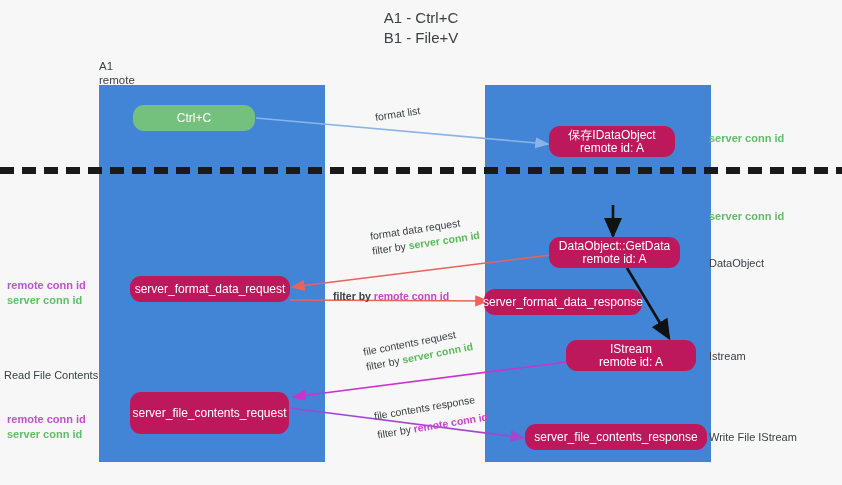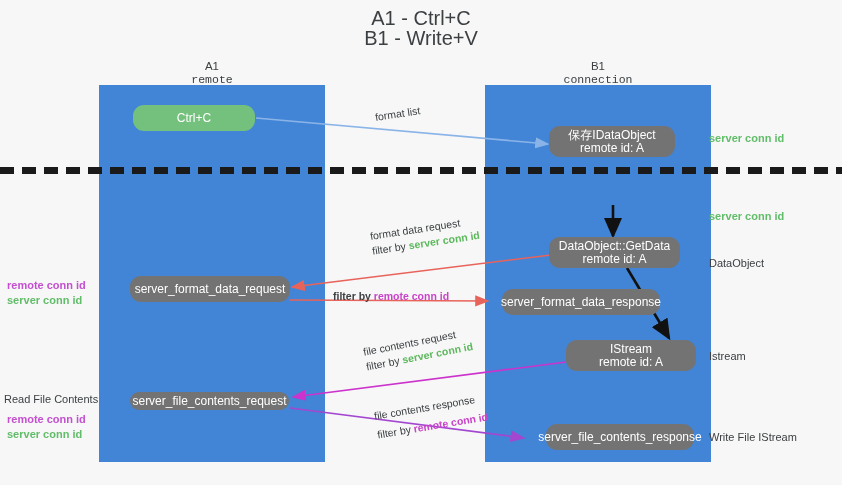--- a/index.html
+++ b/index.html
@@ -28,55 +28,55 @@
   }
   .lane {
     position: absolute;
     background: #4285d6;
   }
   .lane-a { left: 99px;  top: 85px; width: 226px; height: 377px; }
   .lane-b { left: 485px; top: 85px; width: 226px; height: 377px; }
 
   .lane-head {
     position: absolute;
-    text-align: center;
+    text-align: left;
     font-size: 11.5px;
     color: #3c4043;
     line-height: 14px;
     width: 226px;
   }
   .lane-head .l1 { display: block; }
-  .lane-head .l2 { display: block; font-family: Liberation Mono, monospace; }
+  .lane-head .l2 { display: block; }
 
   .title {
     position: absolute;
     left: 0; top: 8px;
     width: 842px;
     text-align: center;
-    font-size: 20px;
+    font-size: 15px;
     color: #3c4043;
     line-height: 20px;
   }
   .title span { display: block; }
 
   .node {
     position: absolute;
     box-sizing: border-box;
     display: flex;
     flex-direction: column;
     align-items: center;
     justify-content: center;
     text-align: center;
     color: #ffffff;
     font-size: 12px;
     line-height: 13px;
     border-radius: 11px;
   }
   .node.green  { background: #74c17d; }
-  .node.orange { background: #737373; }
+  .node.orange { background: #be185d; }
   .node .ln { display: block; white-space: nowrap; }
 
   .edge-label {
     position: absolute;
     font-size: 10.5px;
     color: #3c4043;
     line-height: 15px;
     white-space: nowrap;
   }
   .edge-label .green { color: #5cb85c; font-weight: bold; }
@@ -106,30 +106,26 @@
   .rot-2 { transform: rotate(-11deg); transform-origin: left top; }
   .rot-3 { transform: rotate(-9.5deg); transform-origin: left top; }
 </style>
 </head>
 <body>
 
 <div id="stage">
 
   <div class="title">
     <span>A1 - Ctrl+C</span>
-    <span>B1 - Write+V</span>
+    <span>B1 - File+V</span>
   </div>
 
   <div class="lane-head" style="left:99px; top:59px;">
     <span class="l1">A1</span>
     <span class="l2">remote</span>
-  </div>
-  <div class="lane-head" style="left:485px; top:59px;">
-    <span class="l1">B1</span>
-    <span class="l2">connection</span>
   </div>
 
   <div class="lane lane-a"></div>
   <div class="lane lane-b"></div>
 
   <svg class="layer">
     <defs>
       <marker id="ah-blue" markerWidth="9" markerHeight="7" refX="8" refY="3.5" orient="auto">
         <polygon points="0 0, 9 3.5, 0 7" fill="#8ab4e8"></polygon>
       </marker>
@@ -176,34 +172,34 @@
 
   <div class="node orange" style="left:549px; top:237px; width:131px; height:31px;">
     <span class="ln">DataObject::GetData</span>
     <span class="ln">remote id: A</span>
   </div>
 
   <div class="node orange" style="left:130px; top:276px; width:160px; height:26px;justify-content:center;">
     <span class="ln">server_format_data_request</span>
   </div>
 
-  <div class="node orange" style="left:502px; top:289px; width:158px; height:26px;">
+  <div class="node orange" style="left:484px; top:289px; width:158px; height:26px;">
     <span class="ln">server_format_data_response</span>
   </div>
 
   <div class="node orange" style="left:566px; top:340px; width:130px; height:31px;">
     <span class="ln">IStream</span>
     <span class="ln">remote id: A</span>
   </div>
 
-  <div class="node orange" style="left:130px; top:392px; width:159px; height:18px;">
+  <div class="node orange" style="left:130px; top:392px; width:159px; height:42px;">
     <span class="ln">server_file_contents_request</span>
   </div>
 
-  <div class="node orange" style="left:546px; top:424px; width:148px; height:26px;">
+  <div class="node orange" style="left:525px; top:424px; width:182px; height:26px;">
     <span class="ln">server_file_contents_response</span>
   </div>
 
   <div class="edge-label rot-1" style="left:374px; top:110px;">
     <span>format list</span>
   </div>
 
   <div class="edge-label rot-1" style="left:369px; top:229px;">
     <div>format data request</div>
     <div><span>filter by </span><span class="green">server conn id</span></div>
@@ -231,20 +227,20 @@
 
   <div class="side-label" style="left:709px; top:349px;">Istream</div>
 
   <div class="side-label" style="left:709px; top:430px;">Write File IStream</div>
 
   <div class="side-label" style="left:7px; top:278px;">
     <span class="ln purple">remote conn id</span>
     <span class="ln green">server conn id</span>
   </div>
 
-  <div class="side-label" style="left:4px; top:392px;text-align:right;">Read File Contents</div>
+  <div class="side-label" style="left:4px; top:368px;text-align:right;">Read File Contents</div>
 
   <div class="side-label" style="left:7px; top:412px;">
     <span class="ln purple">remote conn id</span>
     <span class="ln green">server conn id</span>
   </div>
 
 </div>
 
 </body></html>

